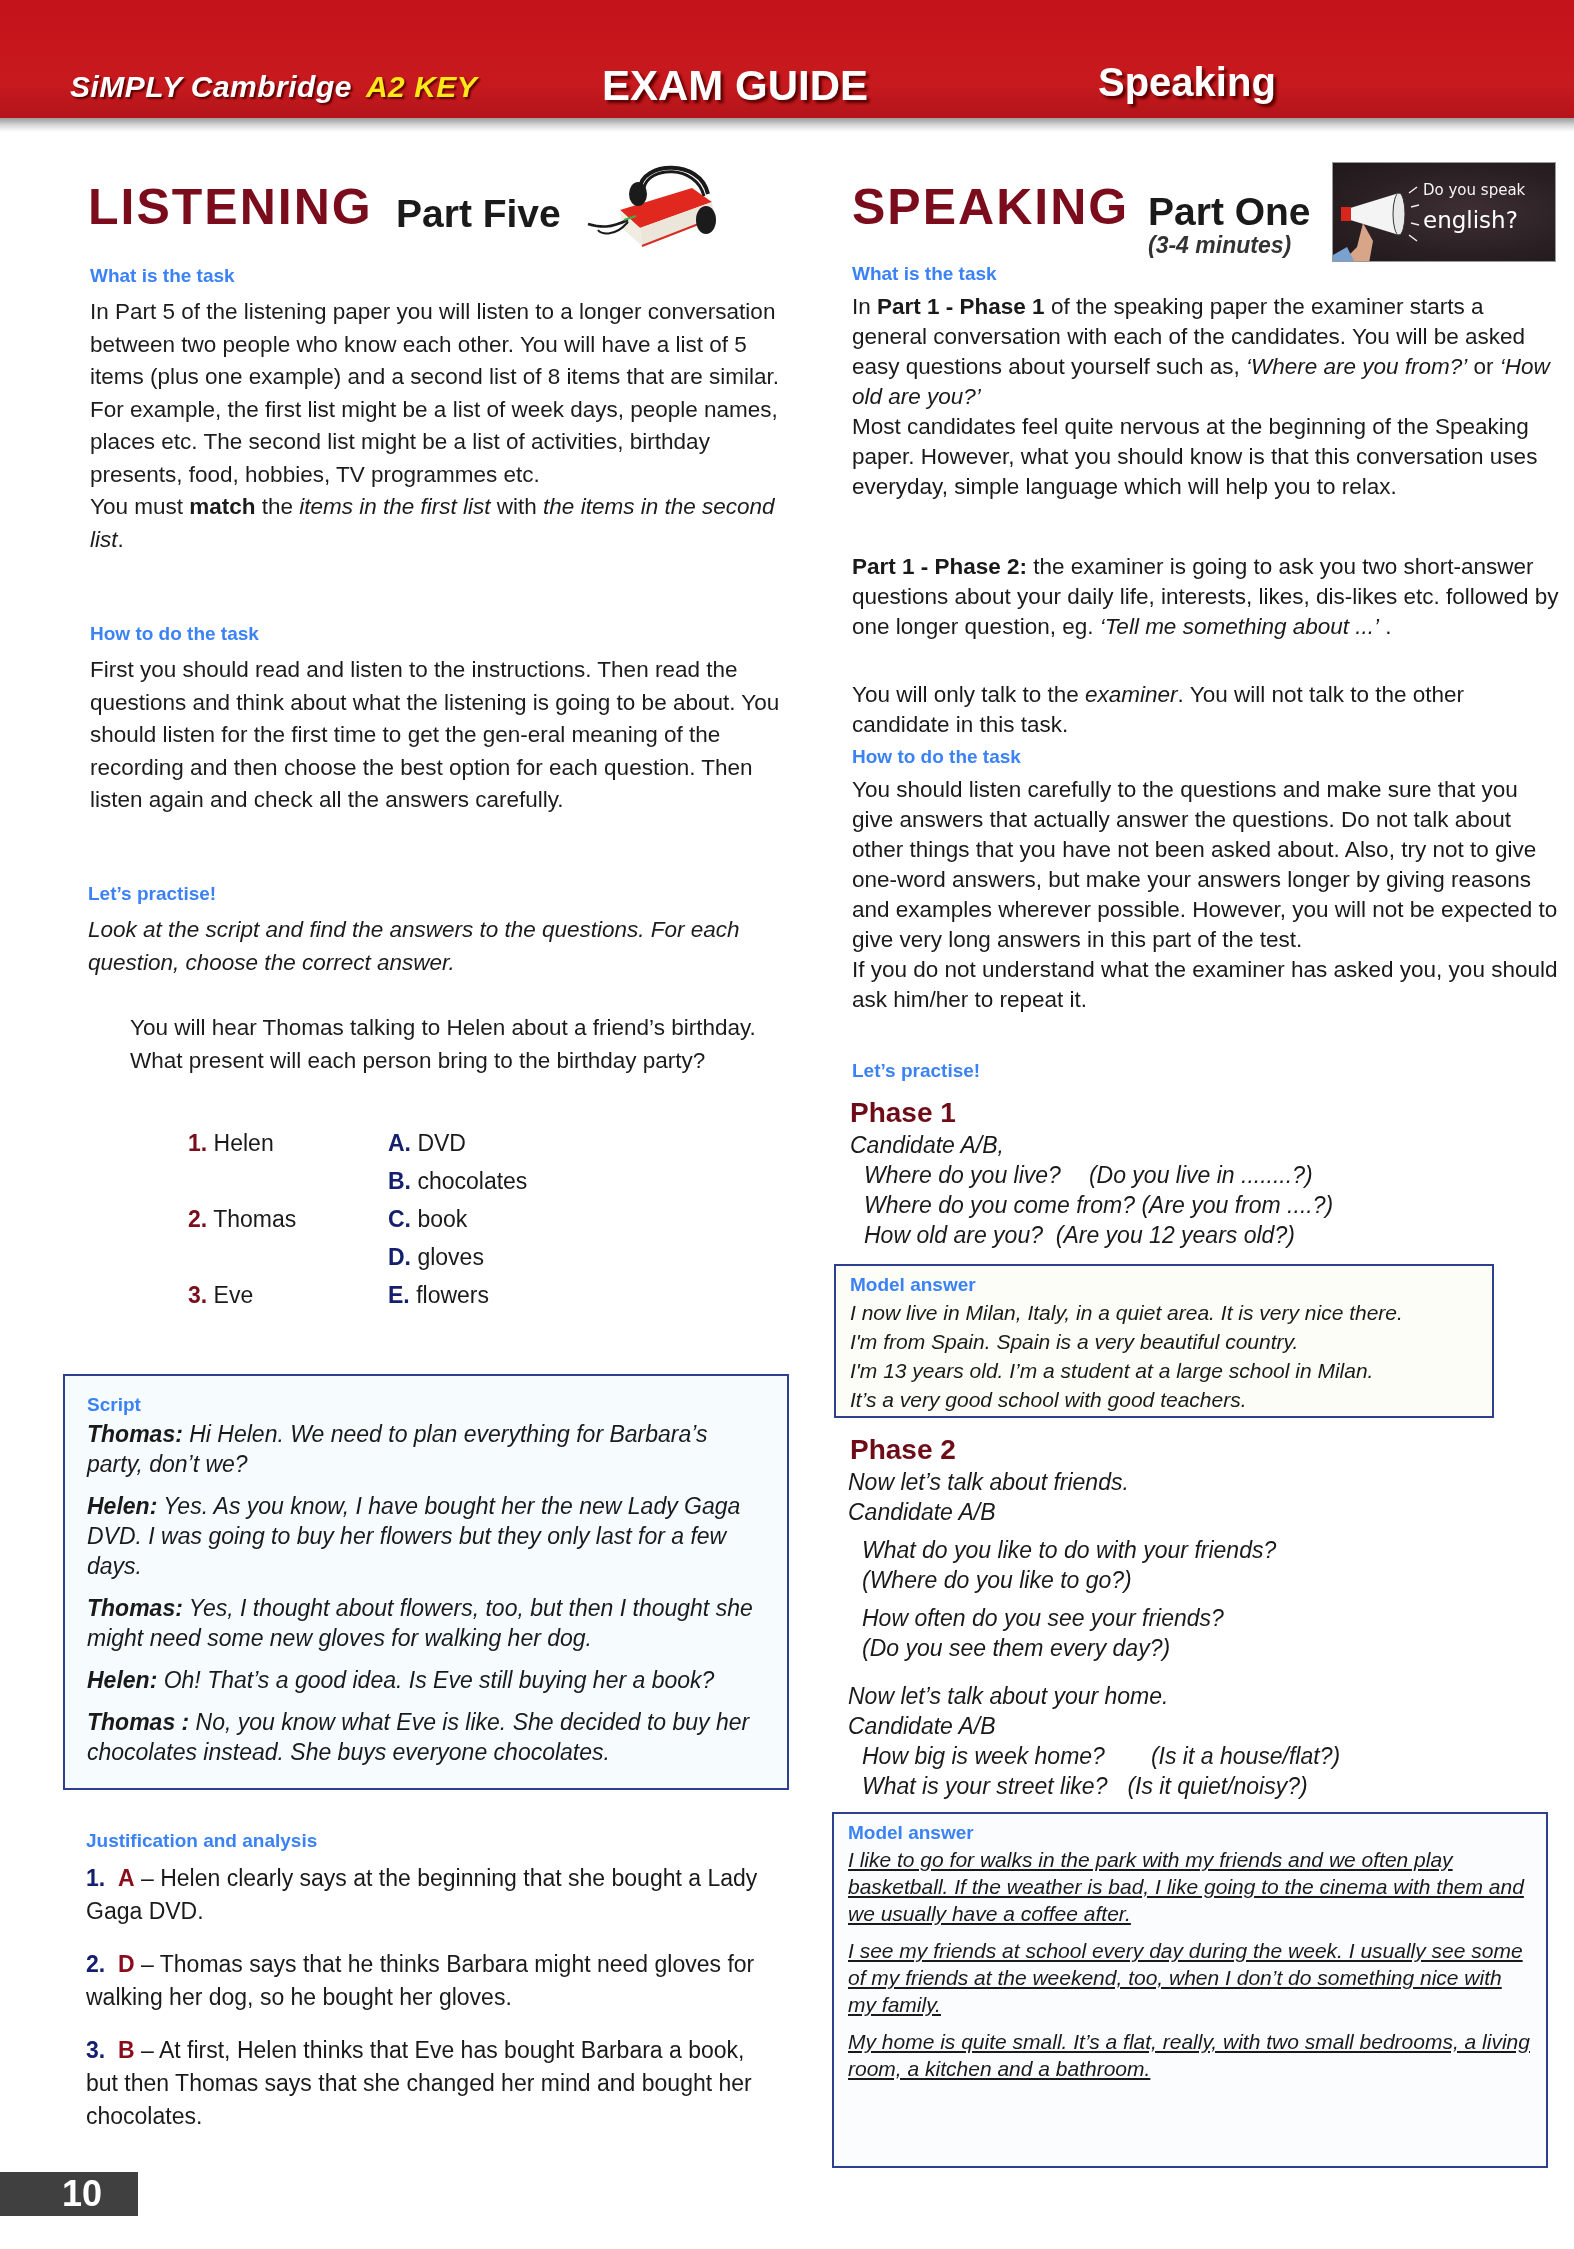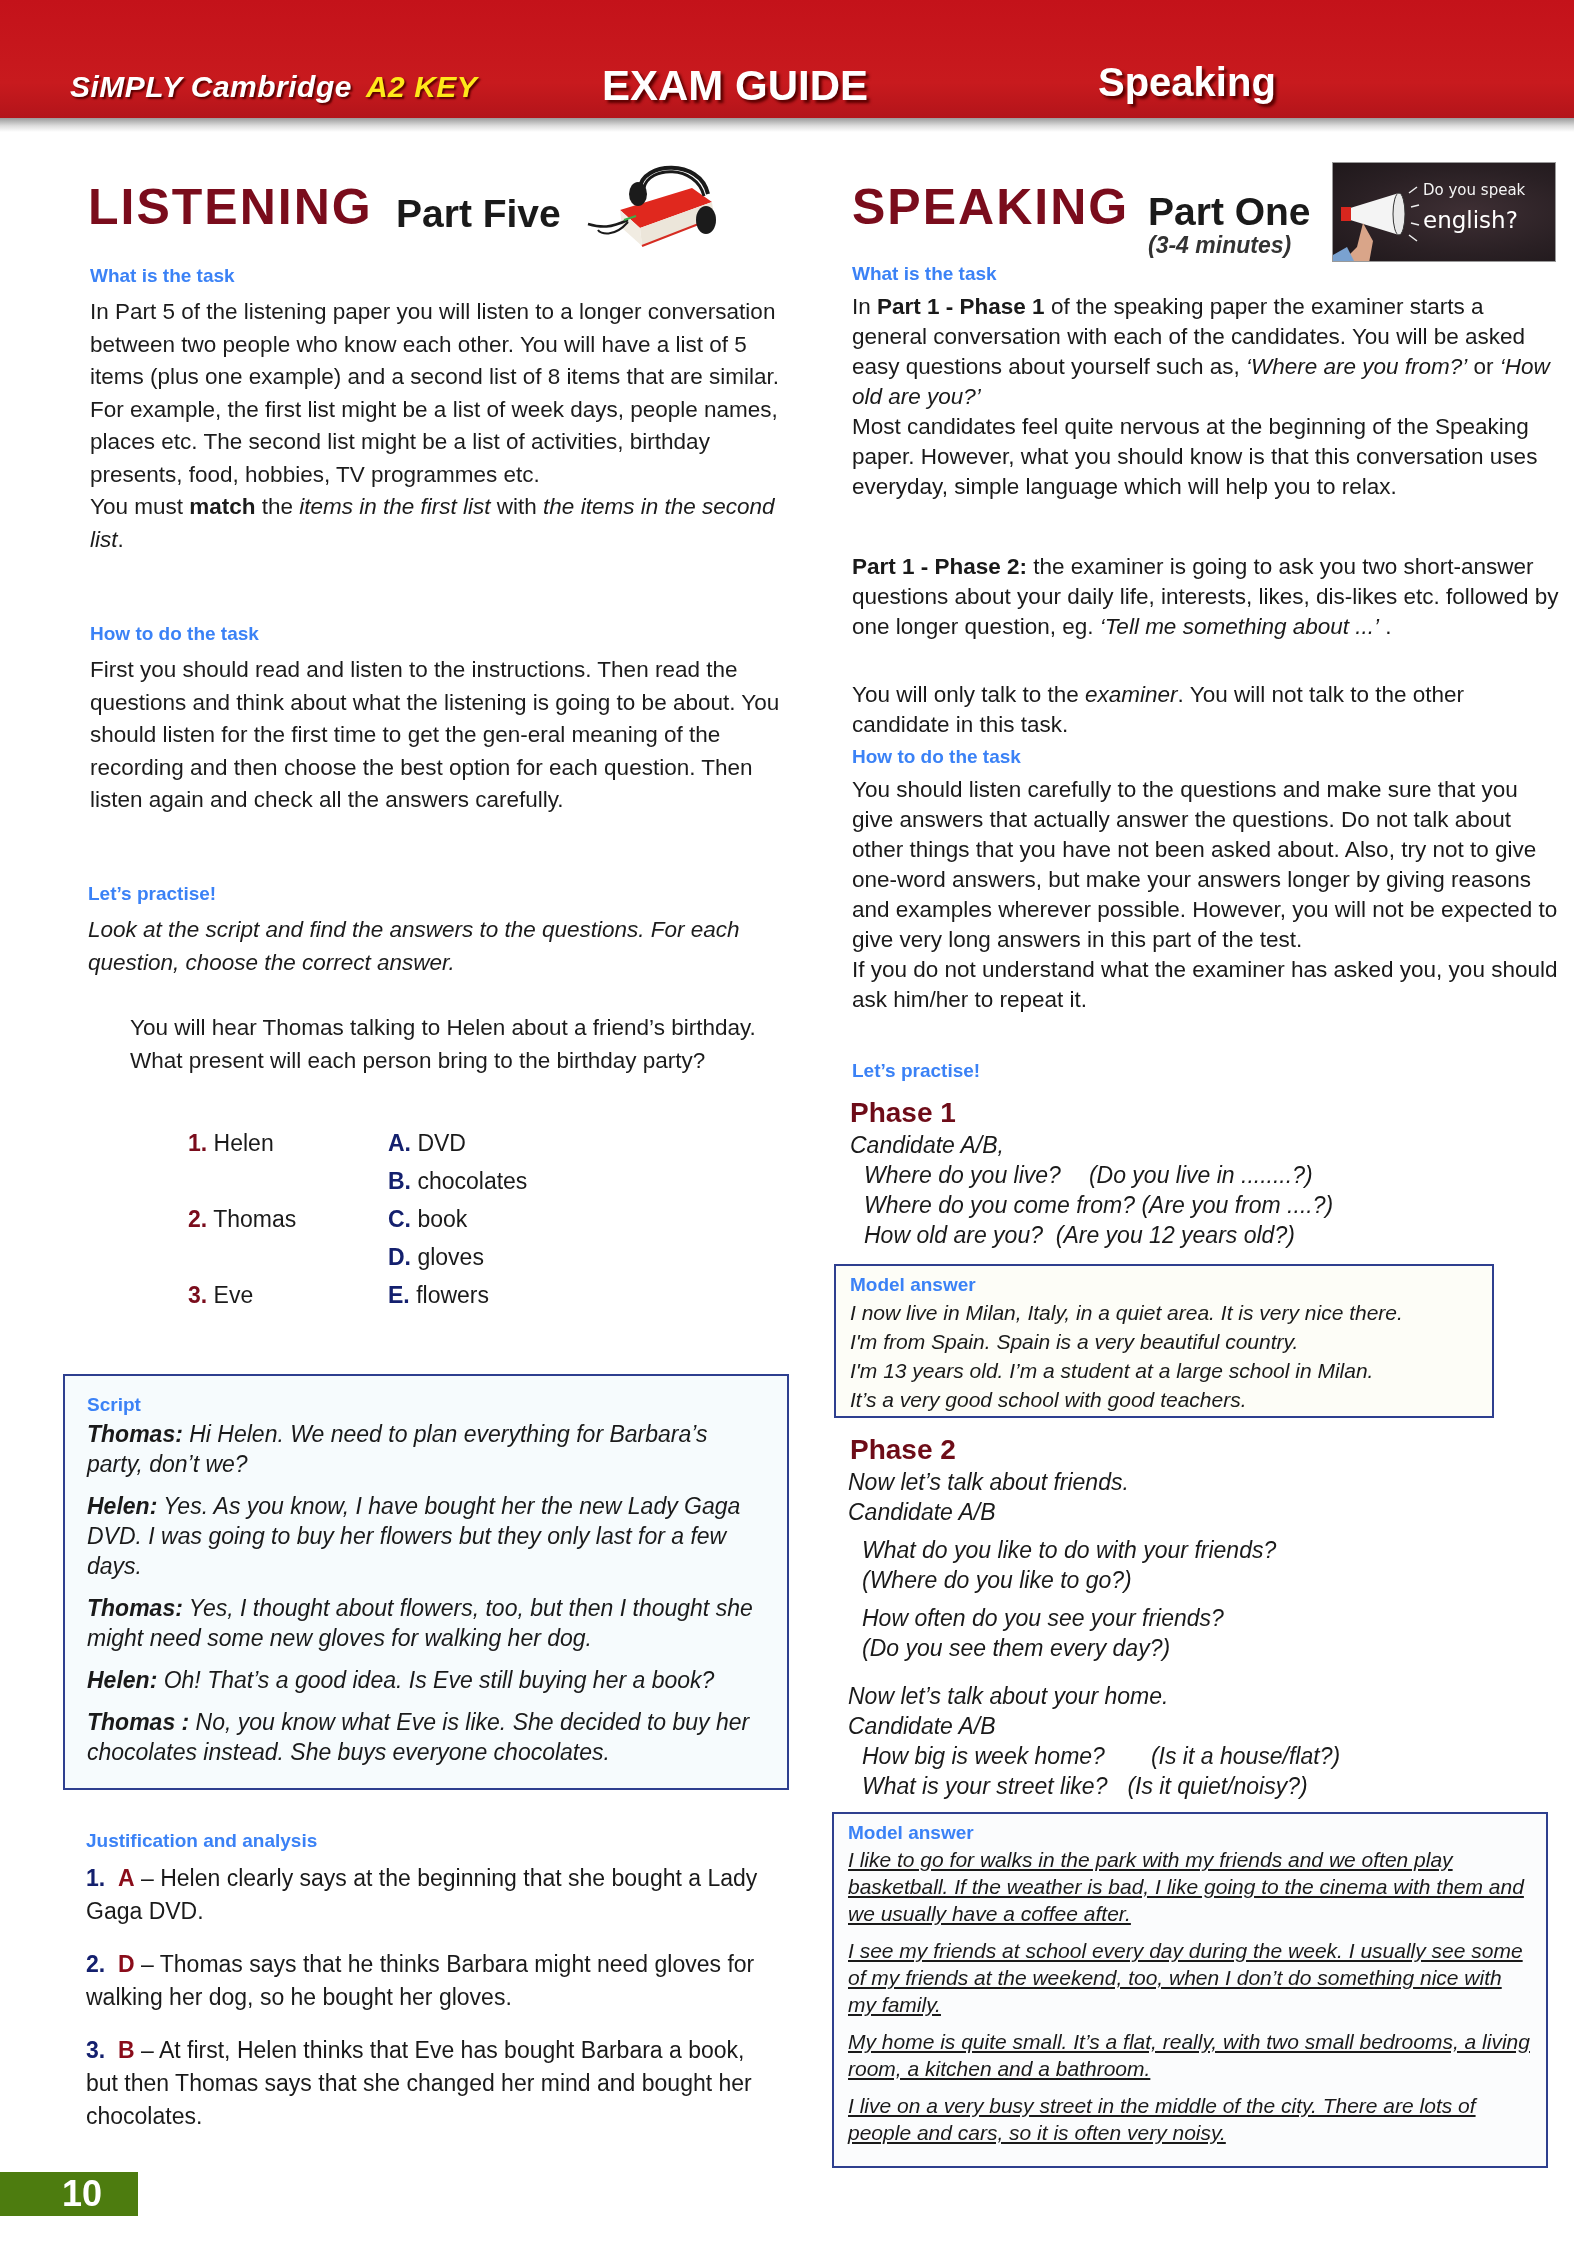--- a/index.html
+++ b/index.html
@@ -65,21 +65,21 @@
   .script-line { font-size: 23px; line-height: 30px; font-style: italic; margin-bottom: 12px; }
   .script-line .speaker { font-weight: bold; }
 
   #l-just-h { left: 86px; top: 1830px; }
   .just-item { position: absolute; left: 86px; width: 690px; font-size: 23px; line-height: 33px; }
   .just-item .n { color: #14206e; font-weight: bold; display: inline-block; width: 32px; }
   .just-item .l { color: #8a0c1a; font-weight: bold; }
 
   .page-num {
     position: absolute; left: 0; top: 2172px; width: 138px; height: 44px;
-    background: #4d7c0f; color: #ffffff; font-size: 36px; font-weight: bold; padding-left: 62px; line-height: 44px;
+    background: #404040; color: #ffffff; font-size: 36px; font-weight: bold; padding-left: 62px; line-height: 44px;
   }
 
   
   #speak-title { left: 852px; top: 178px; }
   #speak-part { left: 1148px; top: 190px; }
   #speak-dur { left: 1148px; top: 232px; font-size: 23px; font-style: italic; font-weight: bold; color: #333; }
   .speak-img {
     position: absolute; left: 1332px; top: 162px; width: 224px; height: 100px;
     background: radial-gradient(ellipse at 60% 50%, #3e2f34 0%, #2a2024 60%, #1f181b 100%);
     overflow: hidden; border: 1px solid #999;
@@ -263,14 +263,13 @@
   <div>Candidate A/B</div>
   <div class="indent"><span>How big is week home?</span><span style="display:inline-block;width:46px"></span><span>(Is it a house/flat?)</span></div>
   <div class="indent"><span>What is your street like?</span><span style="display:inline-block;width:20px"></span><span>(Is it quiet/noisy?)</span></div>
 </div>
 
 <div class="model-box" id="model2">
   <div class="h-sub">Model answer</div>
   <div class="model-par">I like to go for walks in the park with my friends and we often play basketball. If the weather is bad, I like going to the cinema with them and we usually have a coffee after.</div>
   <div class="model-par">I see my friends at school every day during the week. I usually see some of my friends at the weekend, too, when I don’t do something nice with my family.</div>
   <div class="model-par">My home is quite small. It’s a flat, really, with two small bedrooms, a living room, a kitchen and a bathroom.</div>
-  <div class="model-par">I live on a very busy street in the middle of the city. There are lots of people and cars, so it is often very noisy.</div>
 </div>
 
 </body></html>

